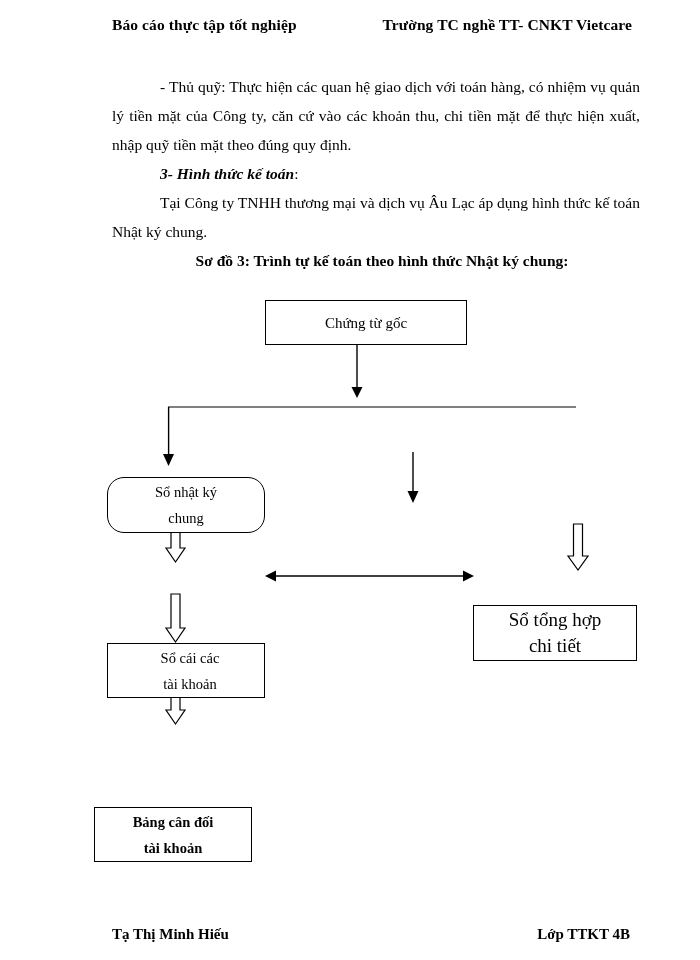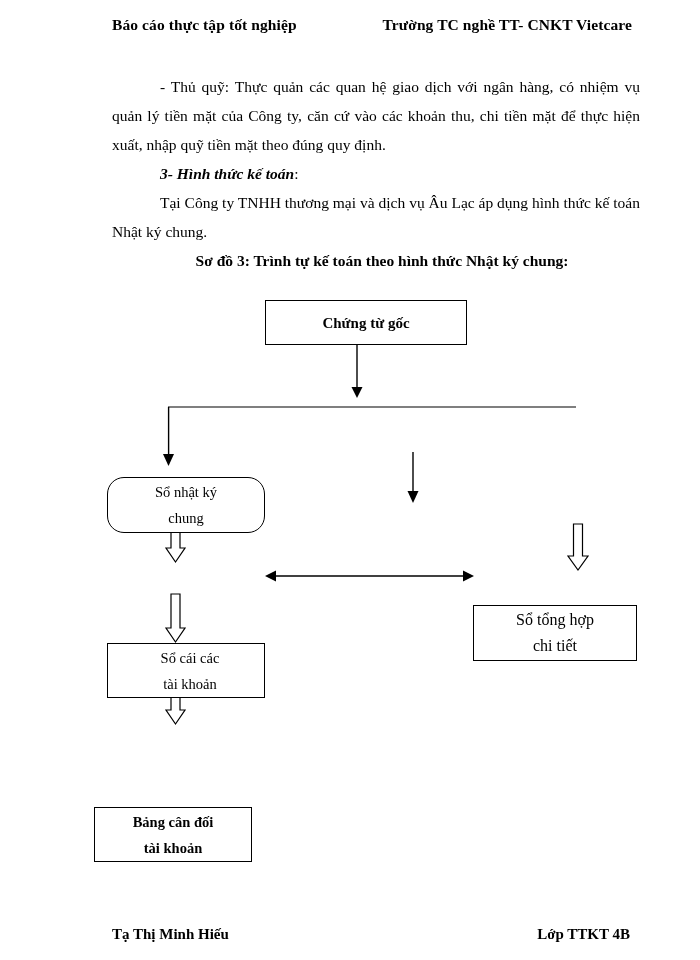--- a/index.html
+++ b/index.html
@@ -102,23 +102,23 @@
 
   #box-chung-tu-goc { left: 265px; top: 300px; width: 202px; height: 45px; }
   #box-so-nhat-ky   { left: 107px; top: 477px; width: 158px; height: 56px; border-radius: 17px; }
   #box-so-tong-hop  { left: 473px; top: 605px; width: 164px; height: 56px; }
   #box-so-cai       { left: 107px; top: 643px; width: 158px; height: 55px; padding-left: 8px; }
   #box-bang-can-doi { left: 94px; top: 807px; width: 158px; height: 55px; }
 
   #box-so-nhat-ky, #box-so-cai, #box-bang-can-doi, #box-so-tong-hop {
     font-weight: bold;
   }
-  #box-chung-tu-goc { font-weight: bold; font-size: 15px; }
+  #box-chung-tu-goc { font-weight: normal; font-size: 15px; }
   #box-so-nhat-ky { font-weight: normal; font-size: 14.5px; }
-  #box-so-tong-hop { font-weight: normal; font-size: 16px; }
+  #box-so-tong-hop { font-weight: normal; font-size: 19px; }
   #box-so-cai { font-weight: normal; font-size: 14.5px; }
   #box-bang-can-doi { font-weight: bold; font-size: 14.5px; }
 
   
   .footer {
     position: absolute;
     left: 112px;
     top: 926px;
     width: 518px;
     display: flex;
@@ -132,21 +132,21 @@
 <body>
 
 <div class="page">
 
   <div class="header">
     <span class="header-left">Báo cáo thực tập tốt nghiệp</span>
     <span class="header-right">Trường TC nghề TT- CNKT Vietcare</span>
   </div>
 
   <div class="body-text">
-    <p class="para">- Thủ quỹ: Thực quản các quan hệ giao dịch với ngân hàng, có nhiệm vụ quản lý tiền mặt của Công ty, căn cứ vào các khoản thu, chi tiền mặt để thực hiện xuất, nhập quỹ tiền mặt theo đúng quy định.</p>
+    <p class="para">- Thủ quỹ: Thực hiện các quan hệ giao dịch với toán hàng, có nhiệm vụ quản lý tiền mặt của Công ty, căn cứ vào các khoản thu, chi tiền mặt để thực hiện xuất, nhập quỹ tiền mặt theo đúng quy định.</p>
     <p class="heading-sub"><span>3- Hình thức kế toán</span><span class="plain">:</span></p>
     <p class="para">Tại Công ty TNHH thương mại và dịch vụ Âu Lạc áp dụng hình thức kế toán Nhật ký chung.</p>
     <p class="diagram-title">Sơ đồ 3: Trình tự kế toán theo hình thức Nhật ký chung:</p>
   </div>
 
   <svg class="diagram" width="700" height="960" viewBox="0 0 700 960">
     <defs>
       <marker id="arrowSolid" markerWidth="9" markerHeight="9" refX="4.5" refY="4.2" orient="auto" markerUnits="strokeWidth">
         <path d="M0,0.6 L9,0.6 L4.5,8.4 z" fill="#000000"></path>
       </marker>

